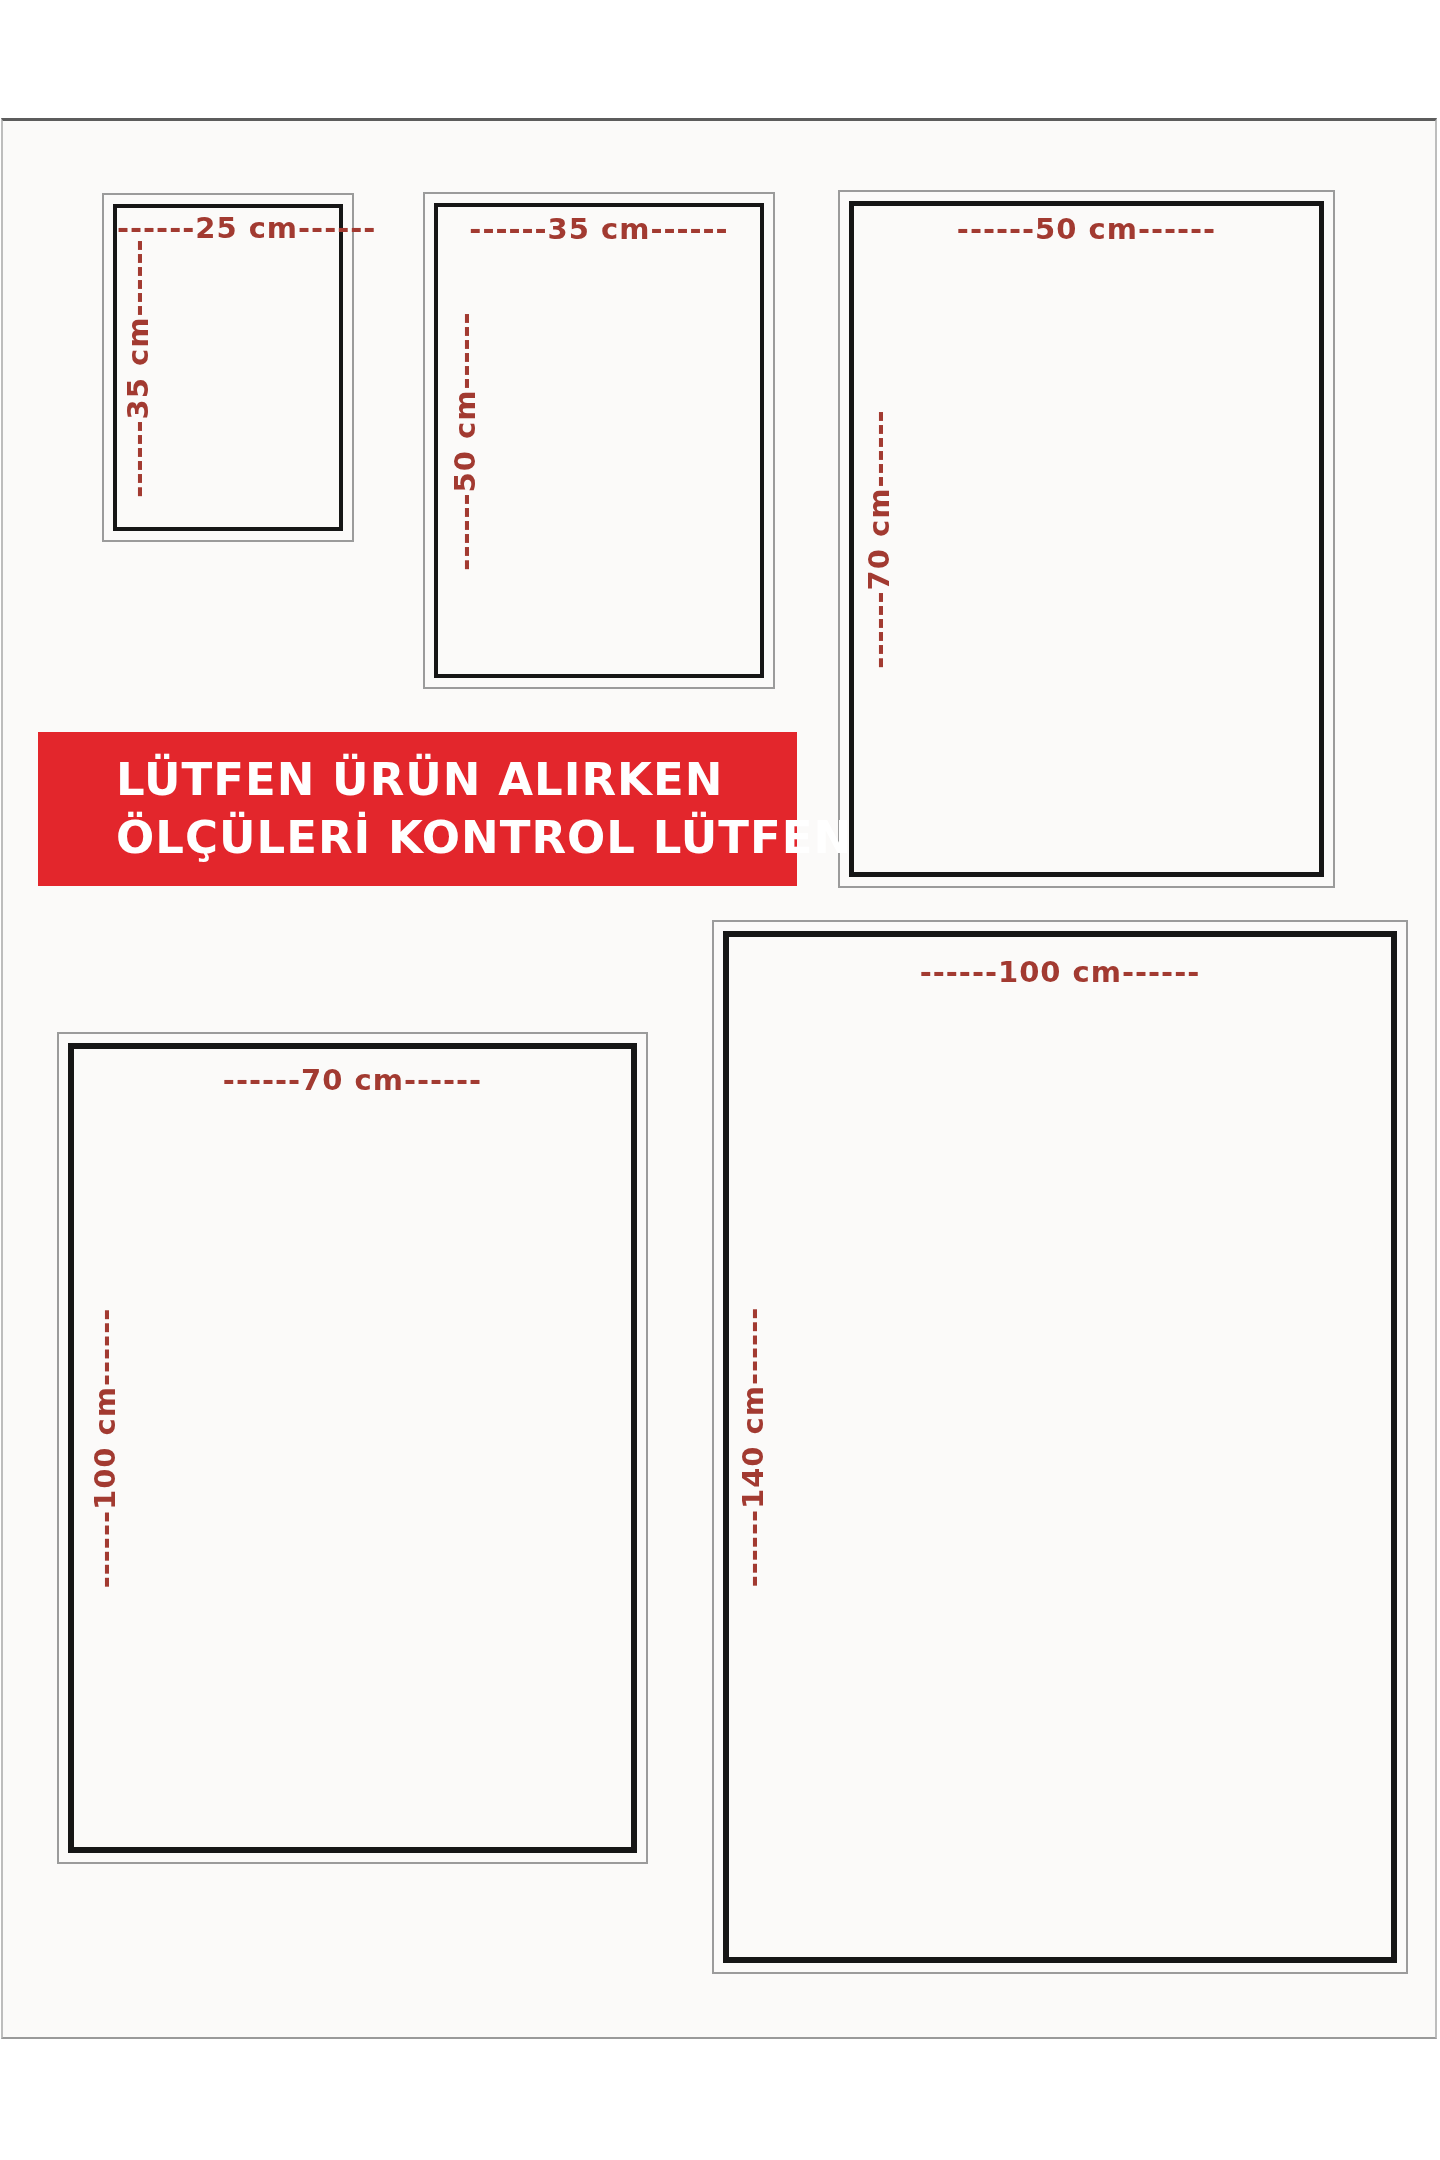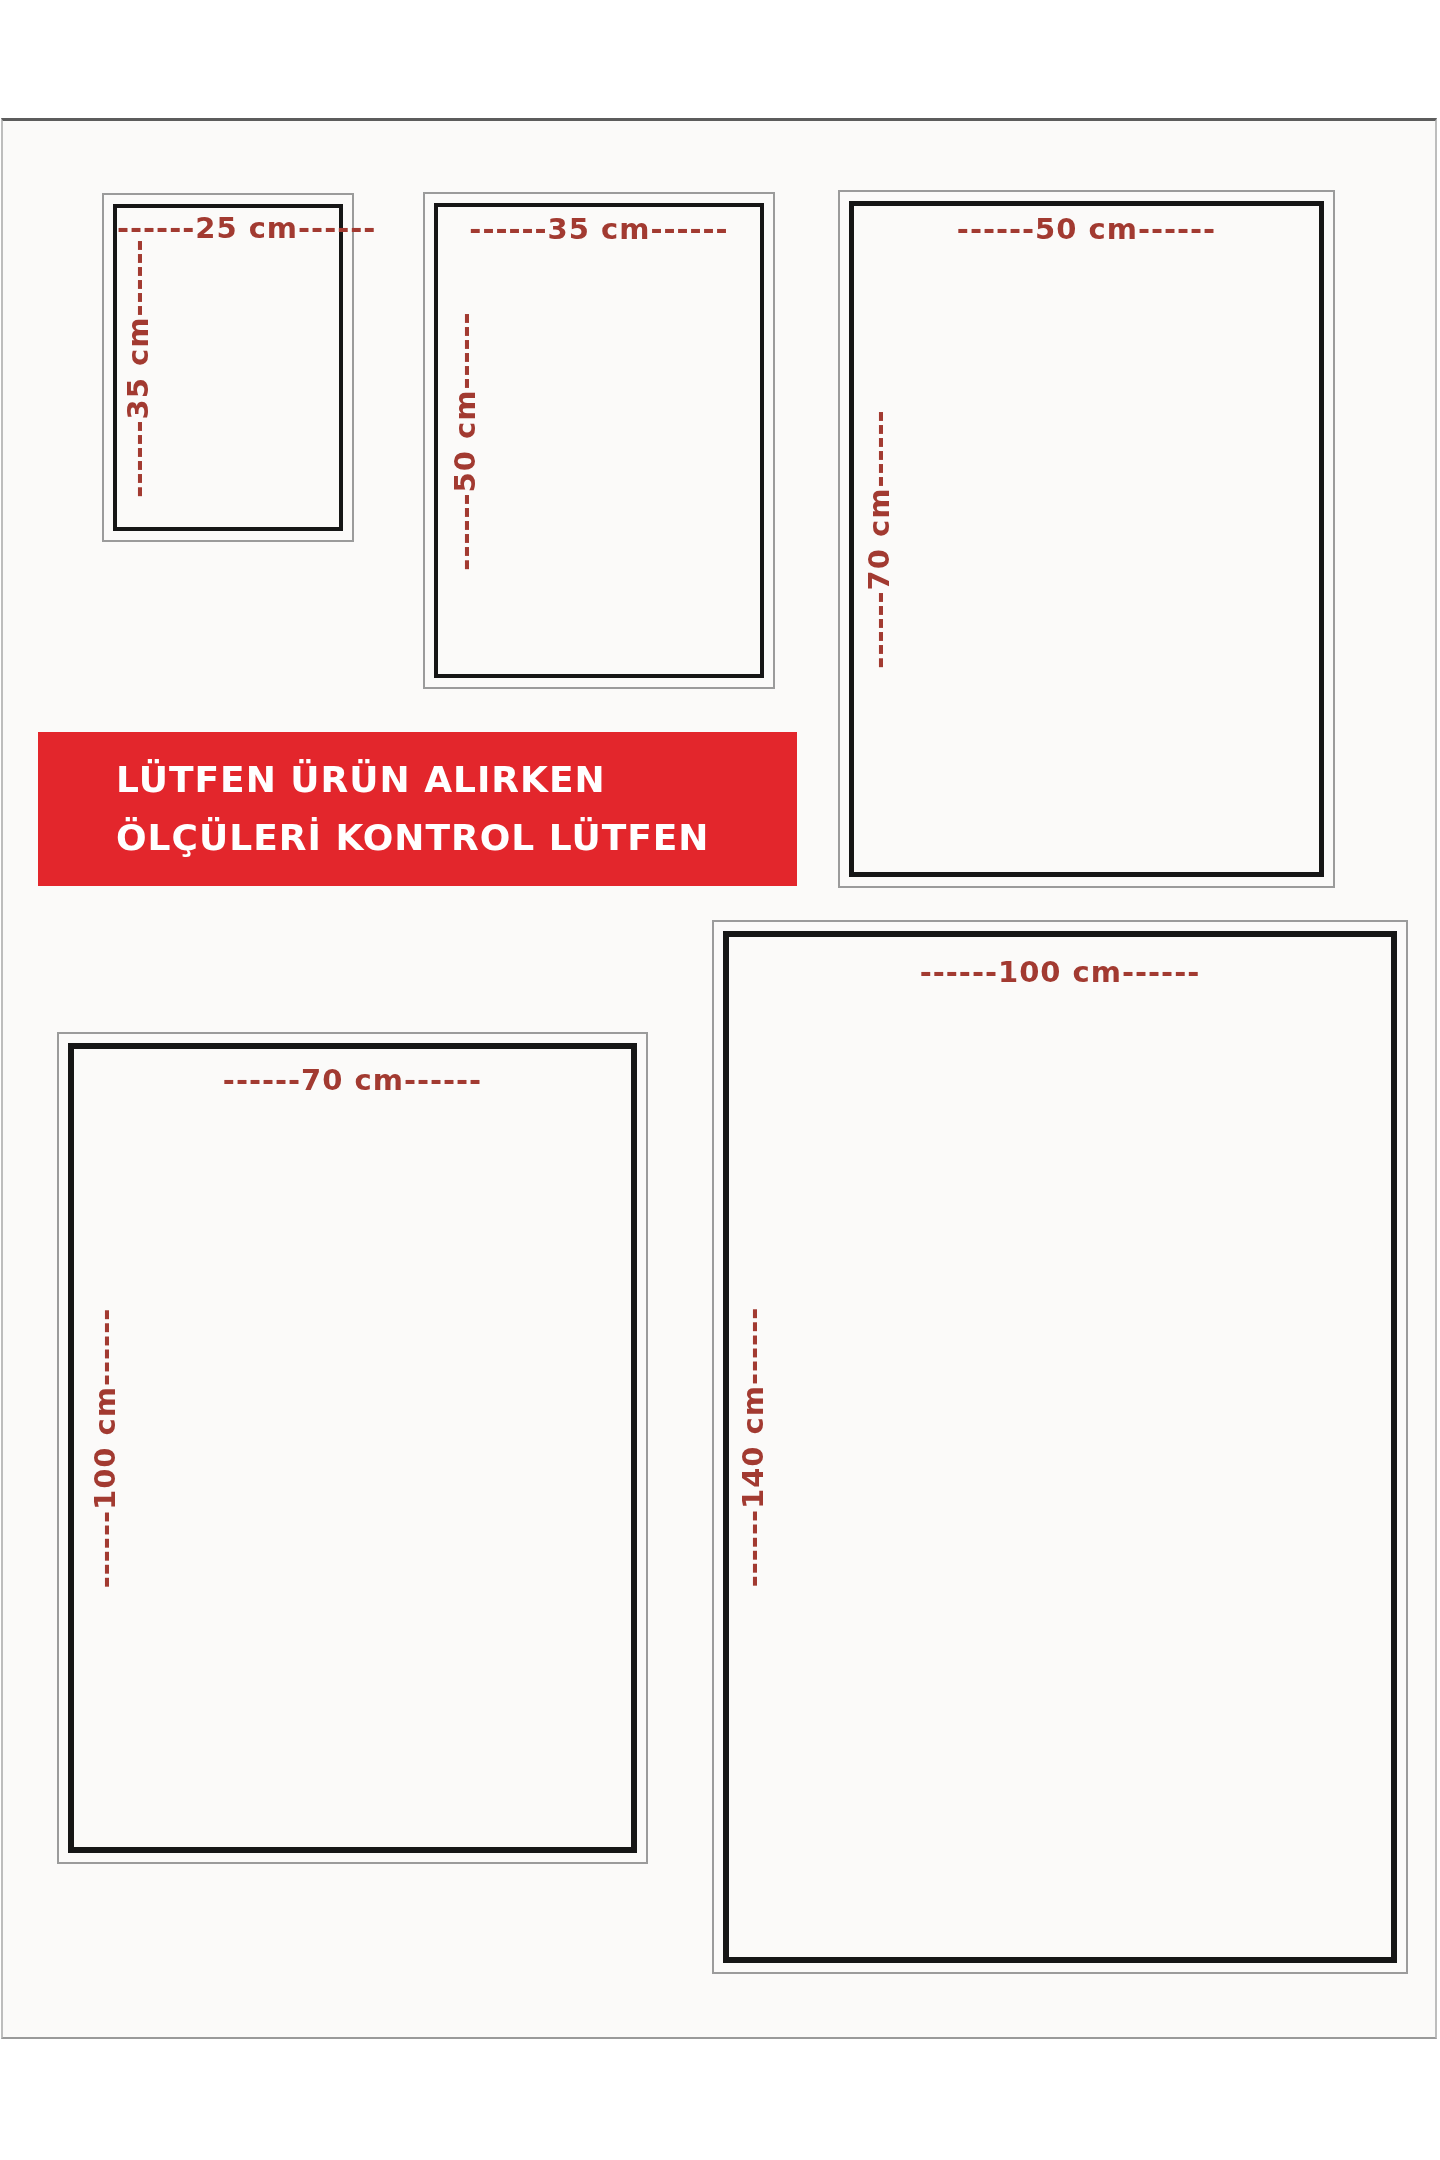--- a/index.html
+++ b/index.html
@@ -27,21 +27,21 @@
           letter-spacing:1px;white-space:nowrap;line-height:34px;}
   .r1 .hlabel{top:4px;}  .r1 .vlabel{left:4px;}
   .r2 .hlabel{top:6px;}  .r2 .vlabel{left:10px;}
   .r3 .hlabel{top:7px;}  .r3 .vlabel{left:8px;}
   .r4 .hlabel{top:15px;} .r4 .vlabel{left:14px;}
   .r5 .hlabel{top:19px;} .r5 .vlabel{left:7px;}
   
   #notice-banner{position:absolute;left:38px;top:732px;width:759px;height:154px;
                  background:#e3262c;color:#ffffff;display:flex;flex-direction:column;
                  justify-content:center;padding-left:78px;box-sizing:border-box;}
-  #notice-banner .line{font-weight:bold;font-size:36px;line-height:58px;letter-spacing:1px;white-space:nowrap;}
+  #notice-banner .line{font-weight:bold;font-size:45px;line-height:58px;letter-spacing:1px;white-space:nowrap;}
 </style>
 </head>
 <body>
 
 <div id="canvas">
 
   <div id="page-frame"></div>
 
   <div class="box r1">
     <div class="inner">

